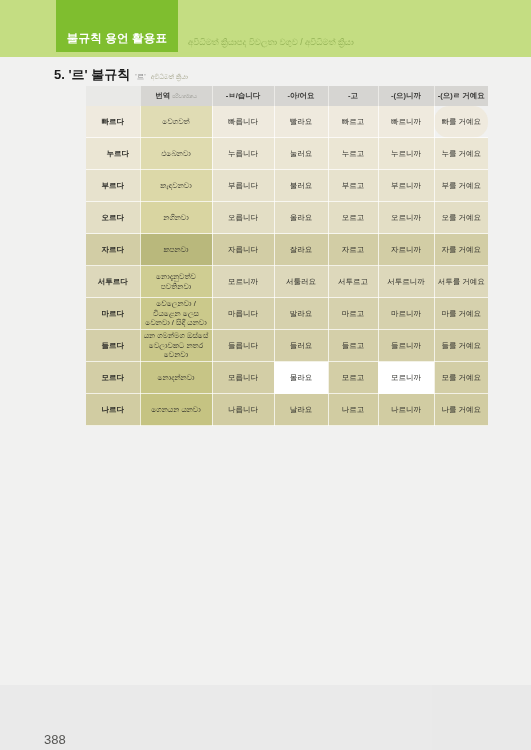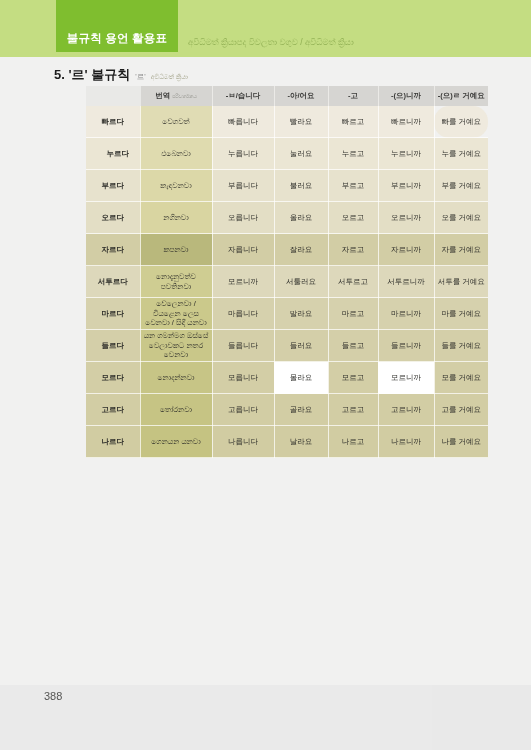--- a/index.html
+++ b/index.html
@@ -150,22 +150,22 @@
     font-size: 5px;
     color: #46462f;
     line-height: 1.5;
     word-break: break-word;
   }
 
   
   .page-number {
     position: absolute;
     left: 44px;
-    top: 690px;
-    font-size: 11px;
+    top: 732px;
+    font-size: 13px;
     color: #555553;
   }
 </style>
 </head>
 <body>
 
 <div class="page">
 
   <div class="header-band">
     <div class="header-tab">
@@ -281,29 +281,20 @@
         <tr>
           <td class="cell-verb" style="background: rgb(211, 206, 166);">모르다</td>
           <td class="cell-trans" style="background: rgb(199, 197, 134);">නොදන්නවා</td>
           <td style="background: rgb(211, 206, 166);">모릅니다</td>
           <td style="background: #ffffff;">몰라요</td>
           <td style="background: rgb(211, 206, 166);">모르고</td>
           <td style="background: #ffffff;">모르니까</td>
           <td style="background: rgb(211, 206, 166);">모를 거예요</td>
         </tr>
         <tr>
-          <td class="cell-verb" style="background: rgb(210, 205, 164);">고르다</td>
-          <td class="cell-trans" style="background: rgb(198, 196, 132);">තෝරනවා</td>
-          <td style="background: rgb(210, 205, 164);">고릅니다</td>
-          <td style="background: rgb(210, 205, 164);">골라요</td>
-          <td style="background: rgb(210, 205, 164);">고르고</td>
-          <td style="background: rgb(210, 205, 164);">고르니까</td>
-          <td style="background: rgb(210, 205, 164);">고를 거예요</td>
-        </tr>
-        <tr>
           <td class="cell-verb" style="background: rgb(209, 204, 162);">나르다</td>
           <td class="cell-trans" style="background: rgb(197, 195, 130);">ගෙනයන යනවා</td>
           <td style="background: rgb(209, 204, 162);">나릅니다</td>
           <td style="background: rgb(209, 204, 162);">날라요</td>
           <td style="background: rgb(209, 204, 162);">나르고</td>
           <td style="background: rgb(209, 204, 162);">나르니까</td>
           <td style="background: rgb(209, 204, 162);">나를 거예요</td>
         </tr>
       </tbody>
   </table>

